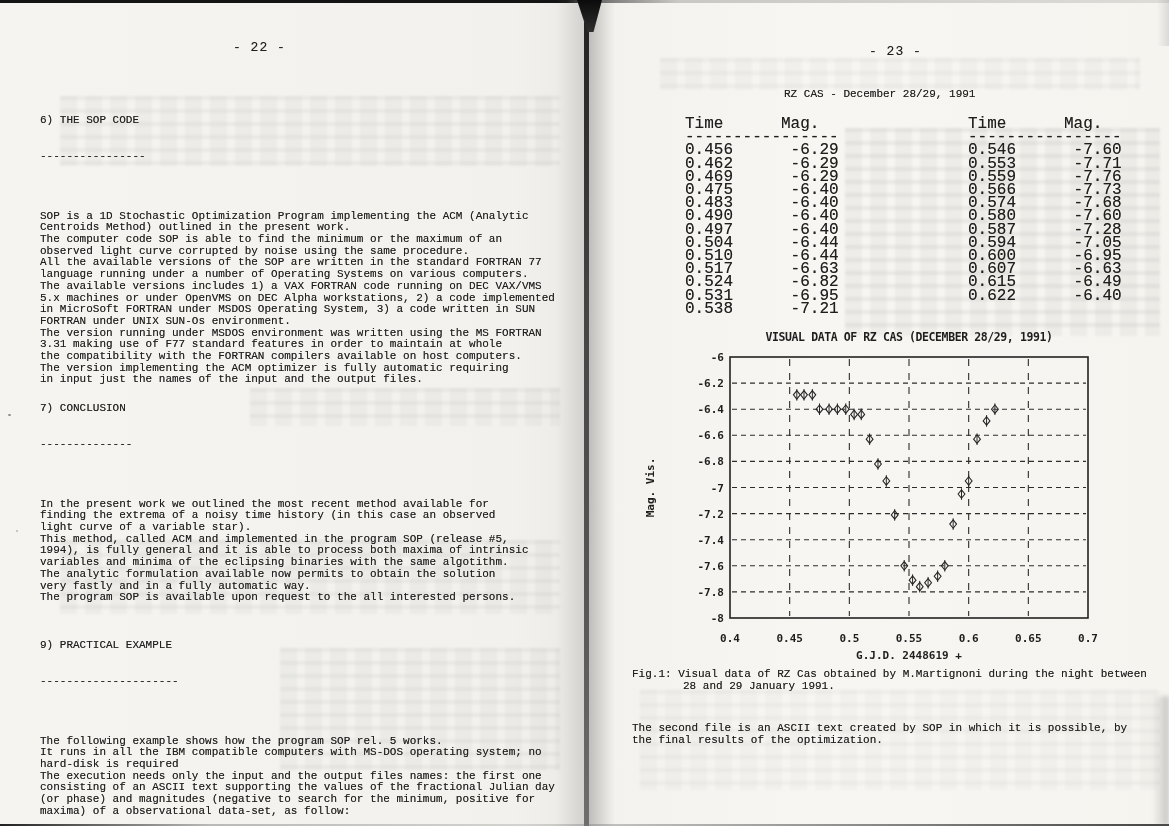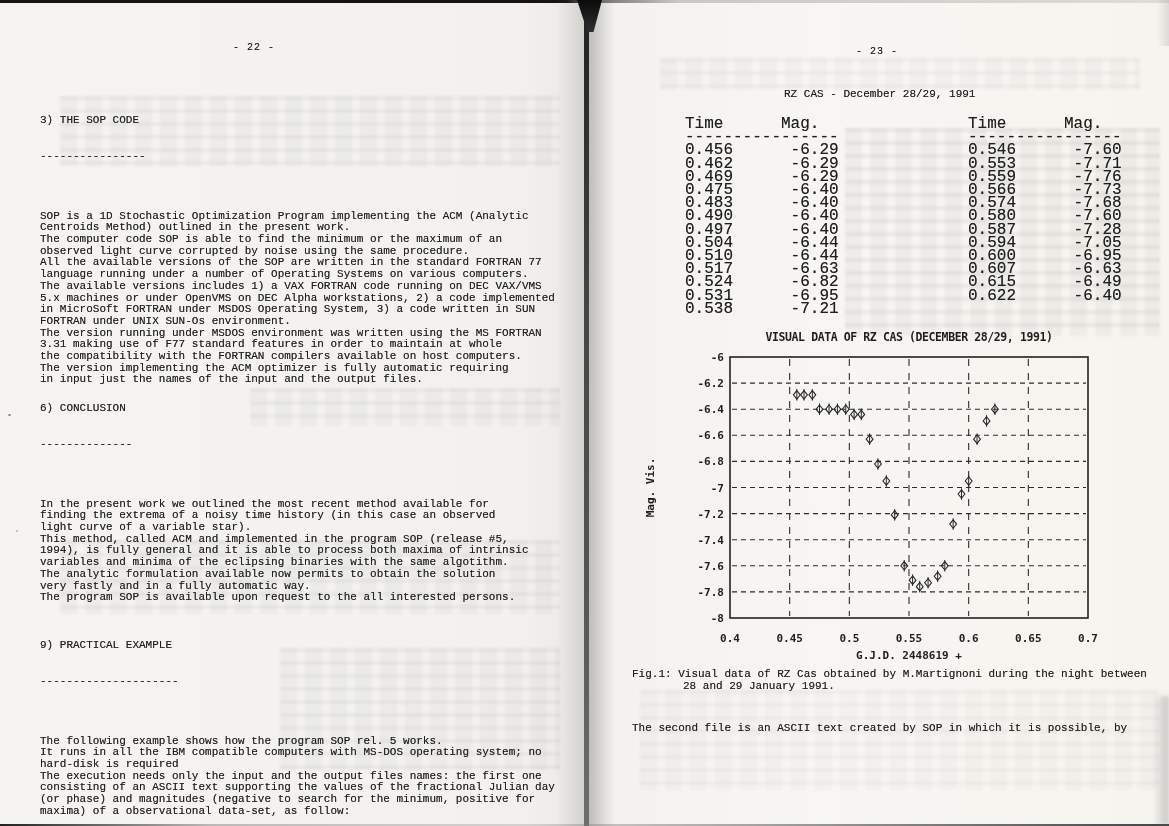--- a/index.html
+++ b/index.html
@@ -6,21 +6,21 @@
   .sheet{
     position:relative;width:1169px;height:826px;overflow:hidden;
     background:linear-gradient(to right,#f5f4f0 0%,#f2f1ed 44%,#eceae6 49.6%,#f3f2ee 52%,#f7f6f2 70%,#f5f4ef 100%);
     font-family:"Liberation Mono","DejaVu Sans Mono",monospace;
     color:#1f1f1f;
   }
   .abs{position:absolute;}
   .typw{font-size:11px;line-height:11.7px;white-space:pre;letter-spacing:0;
         text-shadow:0 0 0.5px rgba(20,20,20,0.55);}
   .tline{white-space:pre;}
-  .pagenum{font-size:10px;letter-spacing:1px;}
+  .pagenum{font-size:13px;letter-spacing:1px;}
   .section .underline{letter-spacing:0;}
   .sec-lines{margin-top:25px;}
   pre.dtable{margin:0;font-family:inherit;font-size:16px;line-height:13.2px;
              text-shadow:0 0 0.5px rgba(20,20,20,0.55);}
   
   .top-strip{left:0;top:0;width:100%;height:3px;
     background:linear-gradient(to right,#141414 0%,#141414 48.5%,#6e6e6e 51%,#c9c8c4 58%,#dddcd7 100%);}
   .spine-wedge{left:577px;top:0;width:25px;height:32px;
     background:linear-gradient(to bottom,#0b0b0b,#2e2e2e);
     clip-path:polygon(0 0,100% 0,66% 100%,42% 100%);}
@@ -56,43 +56,43 @@
   <div class="abs bleed" style="left:60px;top:540px;width:500px;height:74px;"></div>
   <div class="abs bleed" style="left:280px;top:648px;width:280px;height:122px;"></div>
   <div class="abs bleed" style="left:845px;top:128px;width:315px;height:208px;opacity:0.7;"></div>
   <div class="abs bleed" style="left:660px;top:58px;width:480px;height:32px;opacity:0.45;"></div>
   <div class="abs bleed" style="left:640px;top:690px;width:520px;height:100px;opacity:0.4;"></div>
 
   <div class="abs" style="left:0;top:0;width:580px;height:826px;">
     <div class="abs pagenum typw" style="left:233px;top:42px;">- 22 -</div>
 
     <div class="abs section typw" style="left:40px;top:92px;width:525px;">
-      <div class="tline">3) THE SOP CODE</div>
+      <div class="tline">6) THE SOP CODE</div>
       <div class="tline underline">----------------</div>
       <div class="sec-lines"><div class="tline">SOP is a 1D Stochastic Optimization Program implementing the ACM (Analytic</div><div class="tline">Centroids Method) outlined in the present work.</div><div class="tline">The computer code SOP is able to find the minimum or the maximum of an</div><div class="tline">observed light curve corrupted by noise using the same procedure.</div><div class="tline">All the available versions of the SOP are written in the standard FORTRAN 77</div><div class="tline">language running under a number of Operating Systems on various computers.</div><div class="tline">The available versions includes 1) a VAX FORTRAN code running on DEC VAX/VMS</div><div class="tline">5.x machines or under OpenVMS on DEC Alpha workstations, 2) a code implemented</div><div class="tline">in MicroSoft FORTRAN under MSDOS Operating System, 3) a code written in SUN</div><div class="tline">FORTRAN under UNIX SUN-Os environment.</div><div class="tline">The version running under MSDOS environment was written using the MS FORTRAN</div><div class="tline">3.31 making use of F77 standard features in order to maintain at whole</div><div class="tline">the compatibility with the FORTRAN compilers available on host computers.</div><div class="tline">The version implementing the ACM optimizer is fully automatic requiring</div><div class="tline">in input just the names of the input and the output files.</div></div>
     </div>
 
     <div class="abs section typw" style="left:40px;top:380px;width:525px;">
-      <div class="tline">6) CONCLUSION</div>
+      <div class="tline">7) CONCLUSION</div>
       <div class="tline underline">--------------</div>
       <div class="sec-lines"><div class="tline">In the present work we outlined the most recent method available for</div><div class="tline">finding the extrema of a noisy time history (in this case an observed</div><div class="tline">light curve of a variable star).</div><div class="tline">This method, called ACM and implemented in the program SOP (release #5,</div><div class="tline">1994), is fully general and it is able to process both maxima of intrinsic</div><div class="tline">variables and minima of the eclipsing binaries with the same algotithm.</div><div class="tline">The analytic formulation available now permits to obtain the solution</div><div class="tline">very fastly and in a fully automatic way.</div><div class="tline">The program SOP is available upon request to the all interested persons.</div></div>
     </div>
 
     <div class="abs section typw" style="left:40px;top:617px;width:525px;">
       <div class="tline">9) PRACTICAL EXAMPLE</div>
       <div class="tline underline">---------------------</div>
       <div class="sec-lines"><div class="tline">The following example shows how the program SOP rel. 5 works.</div><div class="tline">It runs in all the IBM compatible computers with MS-DOS operating system; no</div><div class="tline">hard-disk is required</div><div class="tline">The execution needs only the input and the output files names: the first one</div><div class="tline">consisting of an ASCII text supporting the values of the fractional Julian day</div><div class="tline">(or phase) and magnitudes (negative to search for the minimum, positive for</div><div class="tline">maxima) of a observational data-set, as follow:</div></div>
     </div>
 
     <div class="abs speck" style="left:8px;top:414px;width:3px;height:2px;"></div>
     <div class="abs speck" style="left:16px;top:530px;width:2px;height:2px;opacity:.6;"></div>
   </div>
 
   <div class="abs" style="left:600px;top:0;width:569px;height:826px;">
-    <div class="abs pagenum typw" style="left:256px;top:46px;">- 23 -</div>
+    <div class="abs pagenum typw" style="left:269px;top:46px;">- 23 -</div>
 
     <div class="abs typw" style="left:184px;top:89px;">RZ CAS - December 28/29, 1991</div>
 
     <pre class="abs dtable" id="table-left" style="left:85px;top:118px;">Time      Mag.
 ----------------
 0.456      -6.29
 0.462      -6.29
 0.469      -6.29
 0.475      -6.40
 0.483      -6.40
@@ -204,21 +204,21 @@
       <path d="M337.02 110.01499999999999 L340.41999999999996 114.21499999999999 L337.02 118.41499999999999 L333.62 114.21499999999999 Z" fill="none" stroke="#262626" stroke-width="1.1"></path>
       <line x1="337.02" y1="108.41499999999999" x2="337.02" y2="120.01499999999999" stroke="#262626" stroke-width="1"></line>
       <path d="M346.56666666666666 91.74500000000002 L349.96666666666664 95.94500000000002 L346.56666666666666 100.14500000000002 L343.1666666666667 95.94500000000002 Z" fill="none" stroke="#262626" stroke-width="1.1"></path>
       <line x1="346.56666666666666" y1="90.14500000000002" x2="346.56666666666666" y2="101.74500000000002" stroke="#262626" stroke-width="1"></line>
       <path d="M354.92 80.00000000000004 L358.32 84.20000000000005 L354.92 88.40000000000005 L351.52000000000004 84.20000000000005 Z" fill="none" stroke="#262626" stroke-width="1.1"></path>
       <line x1="354.92" y1="78.40000000000005" x2="354.92" y2="90.00000000000004" stroke="#262626" stroke-width="1"></line>
     </svg>
 
   <div class="abs typw" style="left:632px;top:669px;">Fig.1: Visual data of RZ Cas obtained by M.Martignoni during the night between</div>
   <div class="abs typw" style="left:683px;top:681px;">28 and 29 January 1991.</div>
-  <div class="abs typw" id="closing-paragraph" style="left:632px;top:723px;"><div class="tline">The second file is an ASCII text created by SOP in which it is possible, by</div></div>
+  <div class="abs typw" id="closing-paragraph" style="left:632px;top:723px;"><div class="tline">The second file is an ASCII text created by SOP in which it is possible, by</div><div class="tline">the final results of the optimization.</div></div>
 
   <div class="abs top-strip"></div>
   <div class="abs spine-light"></div>
   <div class="abs spine-shadow"></div>
   <div class="abs spine-line"></div>
   <div class="abs spine-wedge"></div>
   <div class="abs bottom-strip"></div>
   <div class="abs corner-tr"></div>
   <div class="abs corner-br"></div>
 </div>

